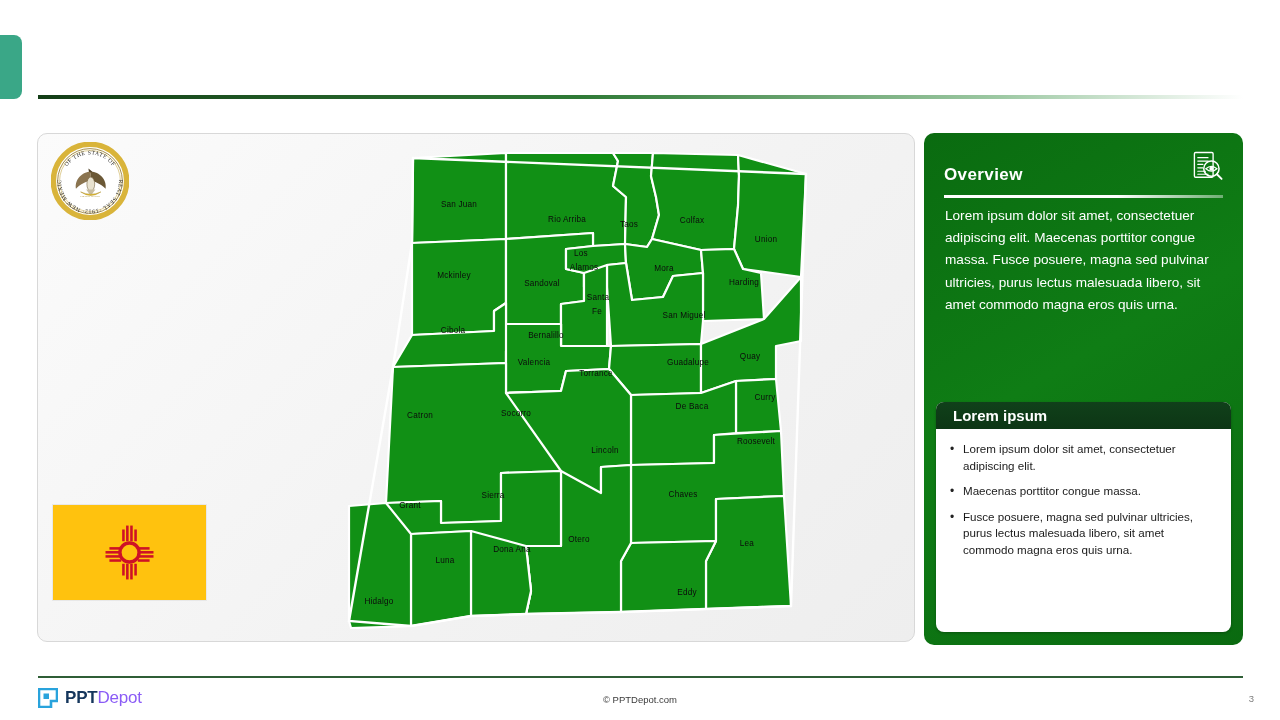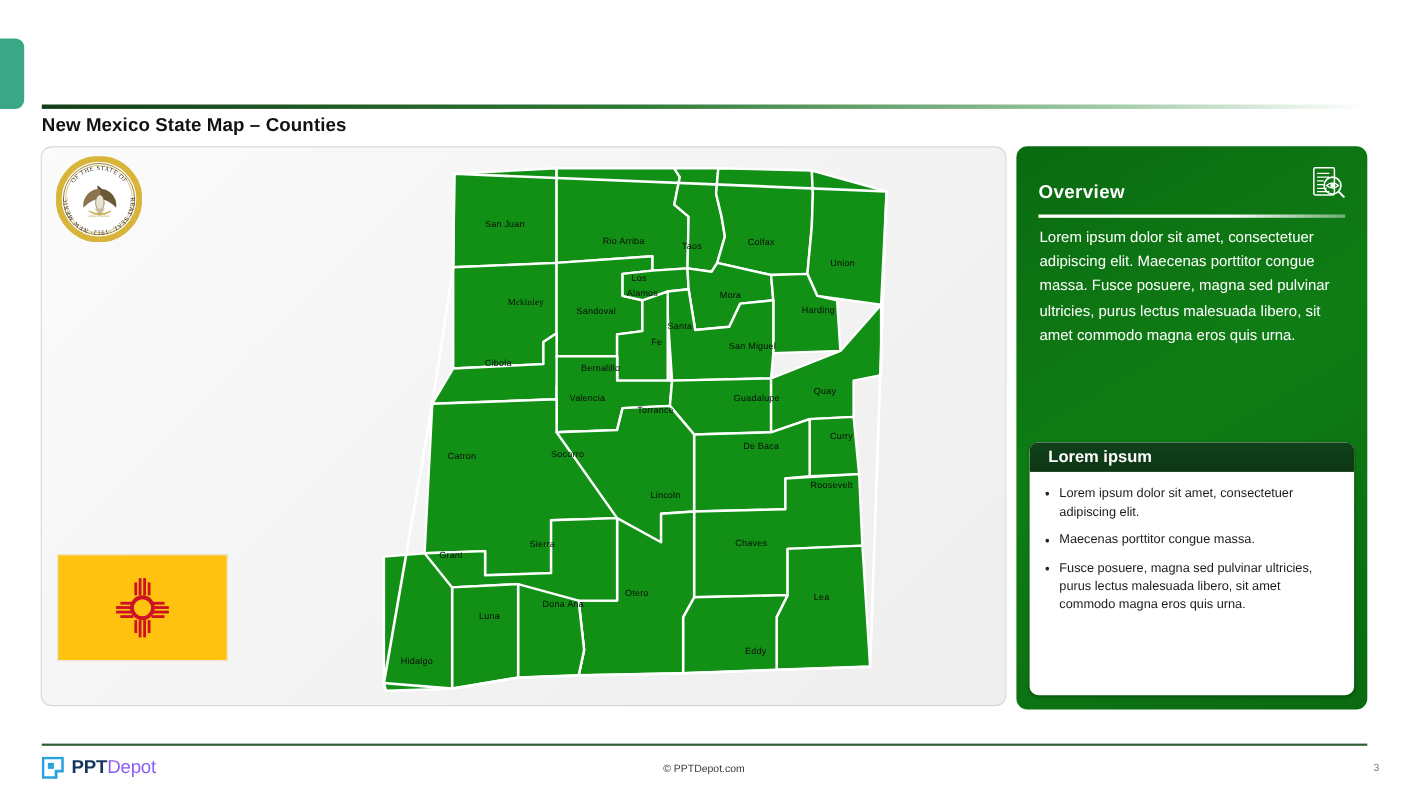--- a/index.html
+++ b/index.html
@@ -121,21 +121,20 @@
   }
 </style>
 </head>
 <body>
 
 <div class="slide">
 
   <div class="accent-bar"></div>
 
   <div class="title-rule"></div>
-  <div class="page-title">New Mexico State Map – Counties</div>
 
   <div class="map-panel">
 
     <svg class="seal" viewBox="0 0 100 100">
       <circle cx="50" cy="50" r="48" fill="#ffffff" stroke="#c9a227" stroke-width="1"></circle>
       <circle cx="50" cy="50" r="47" fill="none" stroke="#d9b43a" stroke-width="7"></circle>
       <circle cx="50" cy="50" r="41.5" fill="#fffdf5" stroke="#8a6d1f" stroke-width="1"></circle>
       <circle cx="50" cy="50" r="39" fill="#ffffff" stroke="#cbb05a" stroke-width="0.8"></circle>
       <path id="sealArcTop" d="M 14,52 A 36,36 0 0 1 86,52" fill="none"></path>
       <path id="sealArcBot" d="M 87,50 A 37,37 0 0 1 13,50" fill="none"></path>
@@ -198,27 +197,27 @@
         <path d="M412,157 L805,173 L790,605 L705,608 L620,611 L525,613 L470,615 L410,625 L348,620 L392,366 L411,242 Z" fill="none" stroke="#ffffff" stroke-width="2.4"></path>
       </g>
     </svg>
 
     <div id="county-labels">
         <div class="county-label" style="left: 421px; top: 70px;">San Juan</div>
         <div class="county-label" style="left: 529px; top: 85px;">Rio Arriba</div>
         <div class="county-label" style="left: 591px; top: 90px;">Taos</div>
         <div class="county-label" style="left: 654px; top: 86px;">Colfax</div>
         <div class="county-label" style="left: 728px; top: 105px;">Union</div>
-        <div class="county-label" style="left: 440px; top: 141px; font-family: Liberation Serif, serif;">Mckinley</div>
+        <div class="county-label" style="left: 416px; top: 141px;">Mckinley</div>
         <div class="county-label" style="left: 504px; top: 149px;">Sandoval</div>
         <div class="county-label" style="left: 543px; top: 119px;">Los</div>
         <div class="county-label" style="left: 546px; top: 133px;">Alamos</div>
         <div class="county-label" style="left: 626px; top: 134px;">Mora</div>
         <div class="county-label" style="left: 706px; top: 148px;">Harding</div>
-        <div class="county-label" style="left: 560px; top: 163px; margin-left: 20px;">Santa</div>
+        <div class="county-label" style="left: 560px; top: 163px;">Santa</div>
         <div class="county-label" style="left: 559px; top: 177px;">Fe</div>
         <div class="county-label" style="left: 646px; top: 181px;">San Miguel</div>
         <div class="county-label" style="left: 415px; top: 196px;">Cibola</div>
         <div class="county-label" style="left: 508px; top: 201px;">Bernalillo</div>
         <div class="county-label" style="left: 496px; top: 228px;">Valencia</div>
         <div class="county-label" style="left: 558px; top: 239px;">Torrance</div>
         <div class="county-label" style="left: 650px; top: 228px;">Guadalupe</div>
         <div class="county-label" style="left: 712px; top: 222px;">Quay</div>
         <div class="county-label" style="left: 727px; top: 263px;">Curry</div>
         <div class="county-label" style="left: 654px; top: 272px;">De Baca</div>

